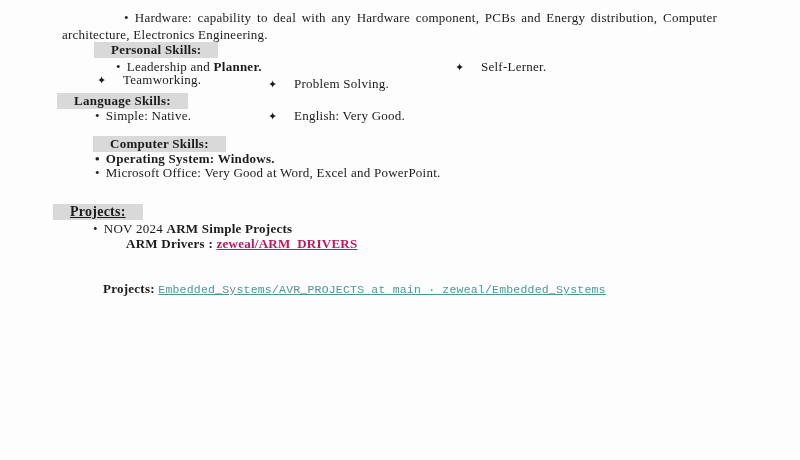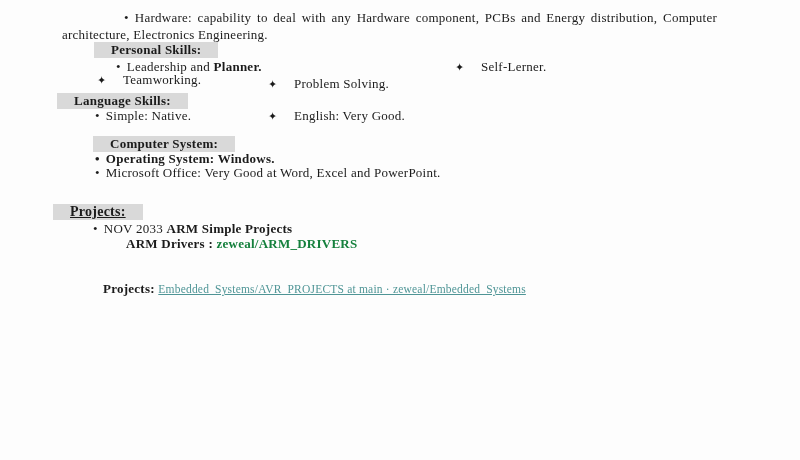--- a/index.html
+++ b/index.html
@@ -29,26 +29,27 @@
     text-align: justify;
     white-space: normal;
   }
   .heading { font-weight: bold; }
   .projects-heading {
     font-size: 14px;
     font-weight: bold;
     text-decoration: underline;
   }
   .link-serif {
-    color: #15803d;
+    color: #be185d;
     font-weight: bold;
+    text-decoration: underline;
     cursor: pointer;
   }
   .link-sans {
-    font-family: Liberation Serif, serif;
+    font-family: Liberation Mono, monospace;
     font-size: 11.5px;
     color: #4f9596;
     text-decoration: underline;
     cursor: pointer;
     letter-spacing: 0.2px;
   }
   .watermark {
     position: absolute;
     left: 332px; top: 398px;
     width: 140px;
@@ -86,33 +87,33 @@
 
   <div class="abs hl heading" style="left:57px; top:93px;">Language Skills:</div>
 
   <div class="abs" style="left:95px; top:108px;">
     <span class="bullet">•</span><span>Simple: Native.</span>
   </div>
   <div class="abs" style="left:268px; top:108px;">
     <span class="star">✦</span><span>English: Very Good.</span>
   </div>
 
-  <div class="abs hl heading" style="left:93px; top:136px;">Computer System:</div>
+  <div class="abs hl heading" style="left:93px; top:136px;">Computer Skills:</div>
 
   <div class="abs b" style="left:95px; top:151px;">
     <span class="bullet">•</span><span>Operating System: Windows.</span>
   </div>
   <div class="abs" style="left:95px; top:165px;">
     <span class="bullet">•</span><span>Microsoft Office: Very Good at Word, Excel and PowerPoint.</span>
   </div>
 
   <div class="abs hl projects-heading" style="left:53px; top:204px;">Projects:</div>
 
   <div class="abs" style="left:93px; top:221px;">
-    <span class="bullet">•</span><span>NOV 2033</span> <span class="b">ARM Simple Projects</span>
+    <span class="bullet">•</span><span>NOV 2024</span> <span class="b">ARM Simple Projects</span>
   </div>
   <div class="abs" style="left:126px; top:236px;">
     <span class="b">ARM Drivers :</span> <a class="link-serif">zeweal/ARM_DRIVERS</a>
   </div>
 
   <div class="abs" style="left:103px; top:281px;">
     <span class="b">Projects:</span> <a class="link-sans">Embedded_Systems/AVR_PROJECTS at main · zeweal/Embedded_Systems</a>
   </div>
 
   <div class="watermark">

